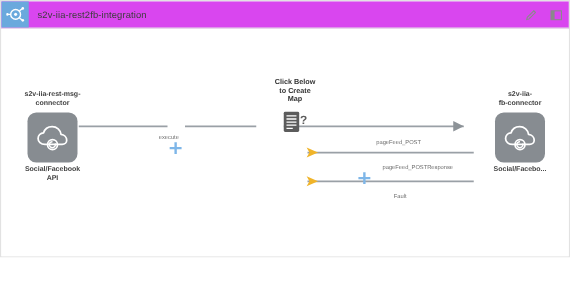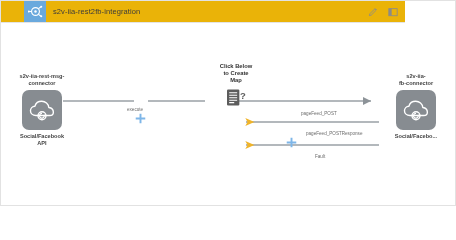--- a/index.html
+++ b/index.html
@@ -17,28 +17,27 @@
     box-sizing: border-box;
     border: 1px solid #e2e2e2;
     background: #ffffff;
     overflow: hidden;
   }
 
   
   .header {
     position: absolute;
     left: 0; top: 0;
-    width: 404px;
+    width: 456px;
     height: 22px;
-    background: #eab308;
+    background: #d946ef;
     border-bottom: 1px solid #e4e4e4;
     box-sizing: border-box;
     display: flex;
     align-items: center;
-    padding-left: 23px;
   }
   .app-badge {
     width: 22px;
     height: 21px;
     background: #6aa9dd;
     display: flex;
     align-items: center;
     justify-content: center;
     flex: 0 0 auto;
   }

